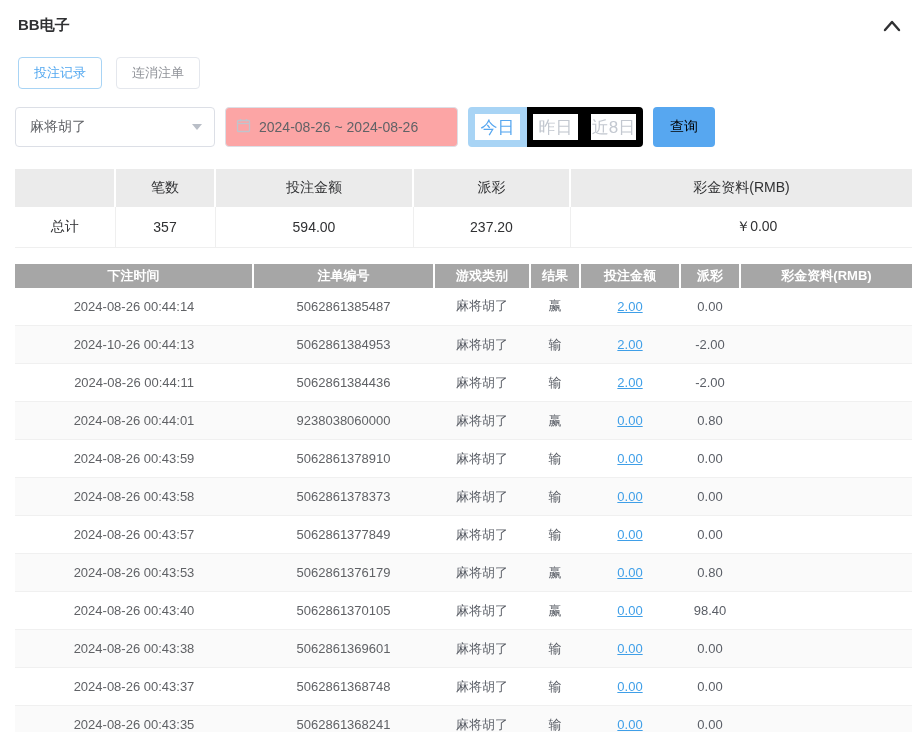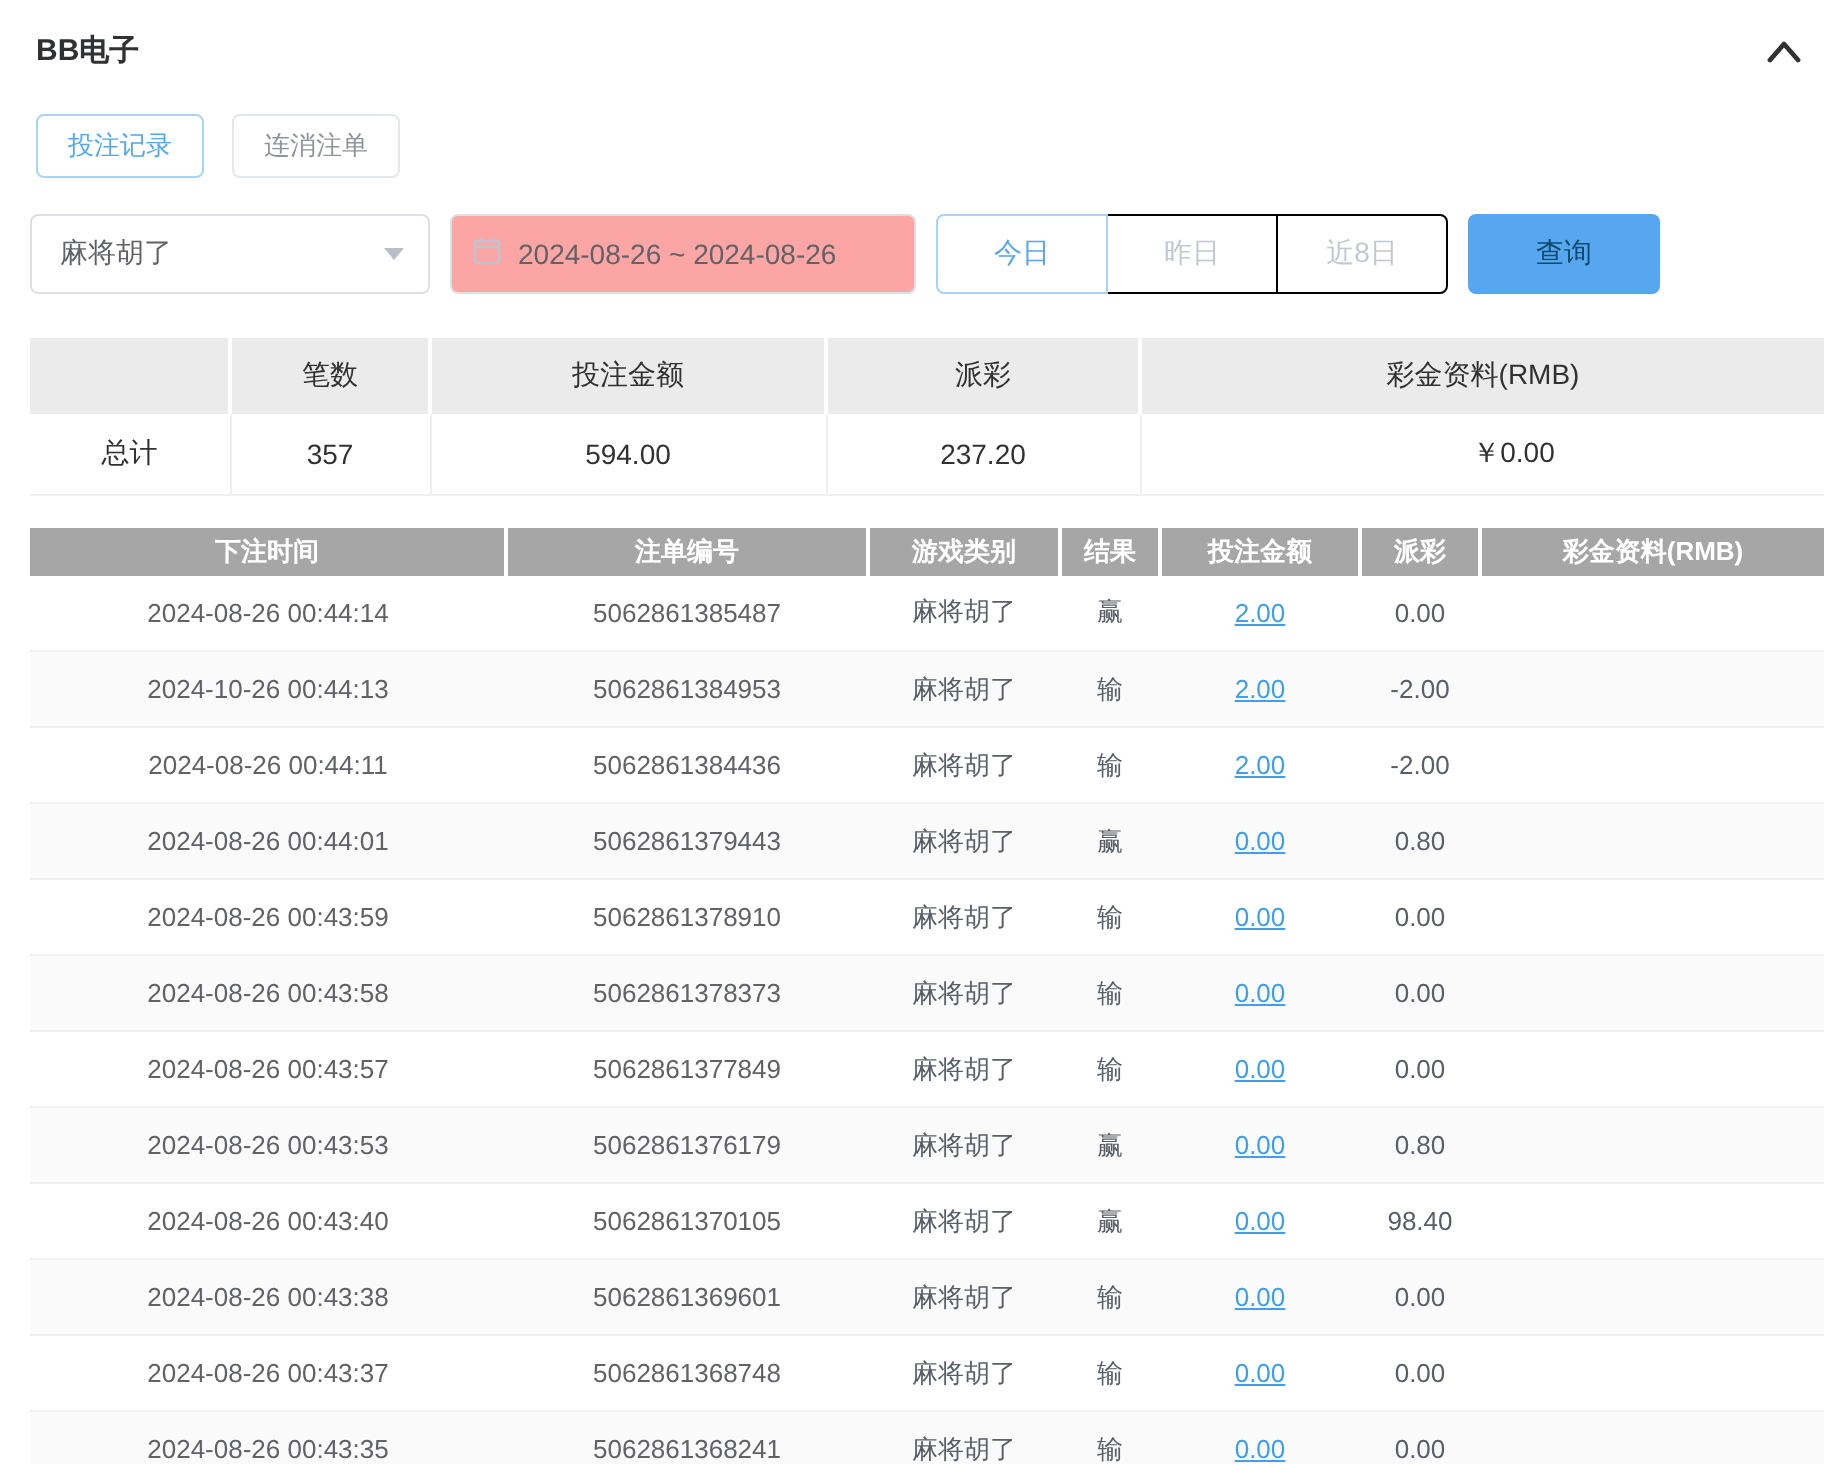--- a/index.html
+++ b/index.html
@@ -37,29 +37,29 @@
     width: 0; height: 0; border-left: 5px solid transparent; border-right: 5px solid transparent;
     border-top: 6px solid #b9bec7;
   }
   .date-box {
     margin-left: 10px; width: 233px; height: 40px; border: 1px solid #dcdfe6; border-radius: 4px;
     display: flex; align-items: center; gap: 8px; padding: 0 10px;
     font-size: 14px; color: #606266; cursor: pointer; background: #fca5a5;
   }
   .btn-group { display: flex; margin-left: 10px; }
   .quick-btn {
-    width: 86px; height: 40px; background: #fff; border: 1px solid #000000;
-    font-size: 14px; color: #c3c8d0; cursor: pointer; margin-left: -1px;
+    width: 59px; height: 40px; background: #fff; border: 7px solid #000000;
+    font-size: 17px; color: #c3c8d0; cursor: pointer; margin-left: -1px;
   }
   .quick-btn:first-child { border-radius: 4px 0 0 4px; margin-left: 0; }
   .quick-btn:last-child { border-radius: 0 4px 4px 0; }
   .quick-btn.active { border-color: #a8d4f5; color: #57a7f0; position: relative; z-index: 1; }
   .search-btn {
-    margin-left: 10px; width: 96px; height: 40px; border: none; border-radius: 4px;
-    background: #57a7f0; color: #0c4a6e; font-size: 14px; cursor: pointer; text-align: center;
+    margin-left: 10px; width: 62px; height: 40px; border: none; border-radius: 4px;
+    background: #57a7f0; color: #000000; font-size: 14px; cursor: pointer; text-align: center;
   }
 
   
   table { border-collapse: collapse; table-layout: fixed; }
   .summary-table { width: 897px; margin-bottom: 16px; font-size: 14px; }
   .summary-table th {
     background: #ebebeb; height: 38px; font-weight: normal; color: #303133;
     border-right: 2px solid #fff; font-size: 14px;
   }
   .summary-table th:last-child { border-right: none; }
@@ -203,21 +203,21 @@
     <td data-field="time">2024-08-26 00:44:11</td>
     <td data-field="order">5062861384436</td>
     <td data-field="game">麻将胡了</td>
     <td data-field="result">输</td>
     <td><a class="bet-link" data-field="bet">2.00</a></td>
     <td data-field="payout" class="neg">-2.00</td>
     <td data-field="bonus"></td>
   </tr>
         <tr class="alt">
     <td data-field="time">2024-08-26 00:44:01</td>
-    <td data-field="order">5062861379443</td>
+    <td data-field="order">9238038060000</td>
     <td data-field="game">麻将胡了</td>
     <td data-field="result">赢</td>
     <td><a class="bet-link" data-field="bet">0.00</a></td>
     <td data-field="payout">0.80</td>
     <td data-field="bonus"></td>
   </tr>
         <tr>
     <td data-field="time">2024-08-26 00:43:59</td>
     <td data-field="order">5062861378910</td>
     <td data-field="game">麻将胡了</td>

